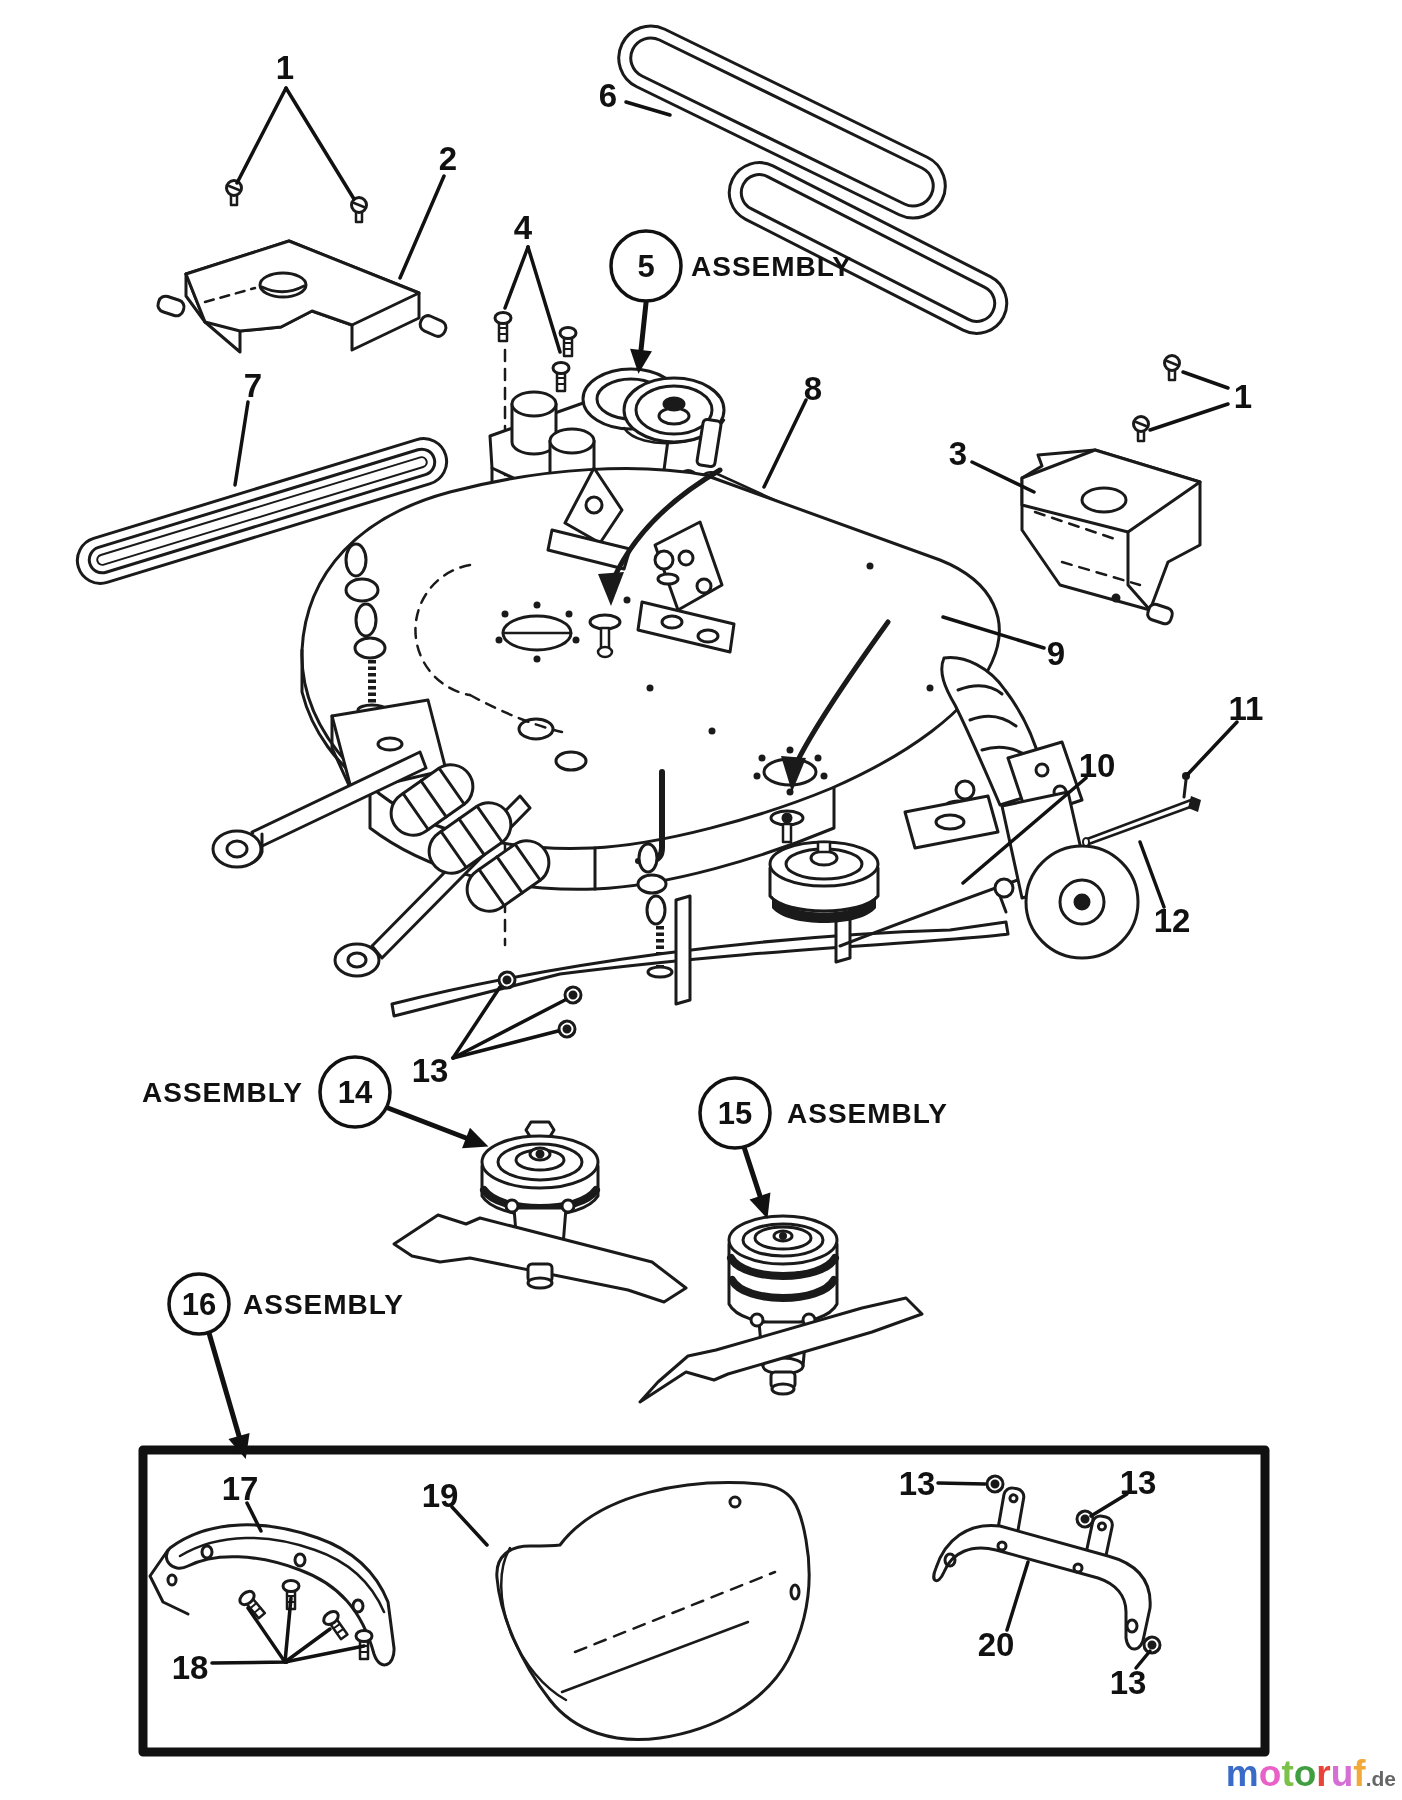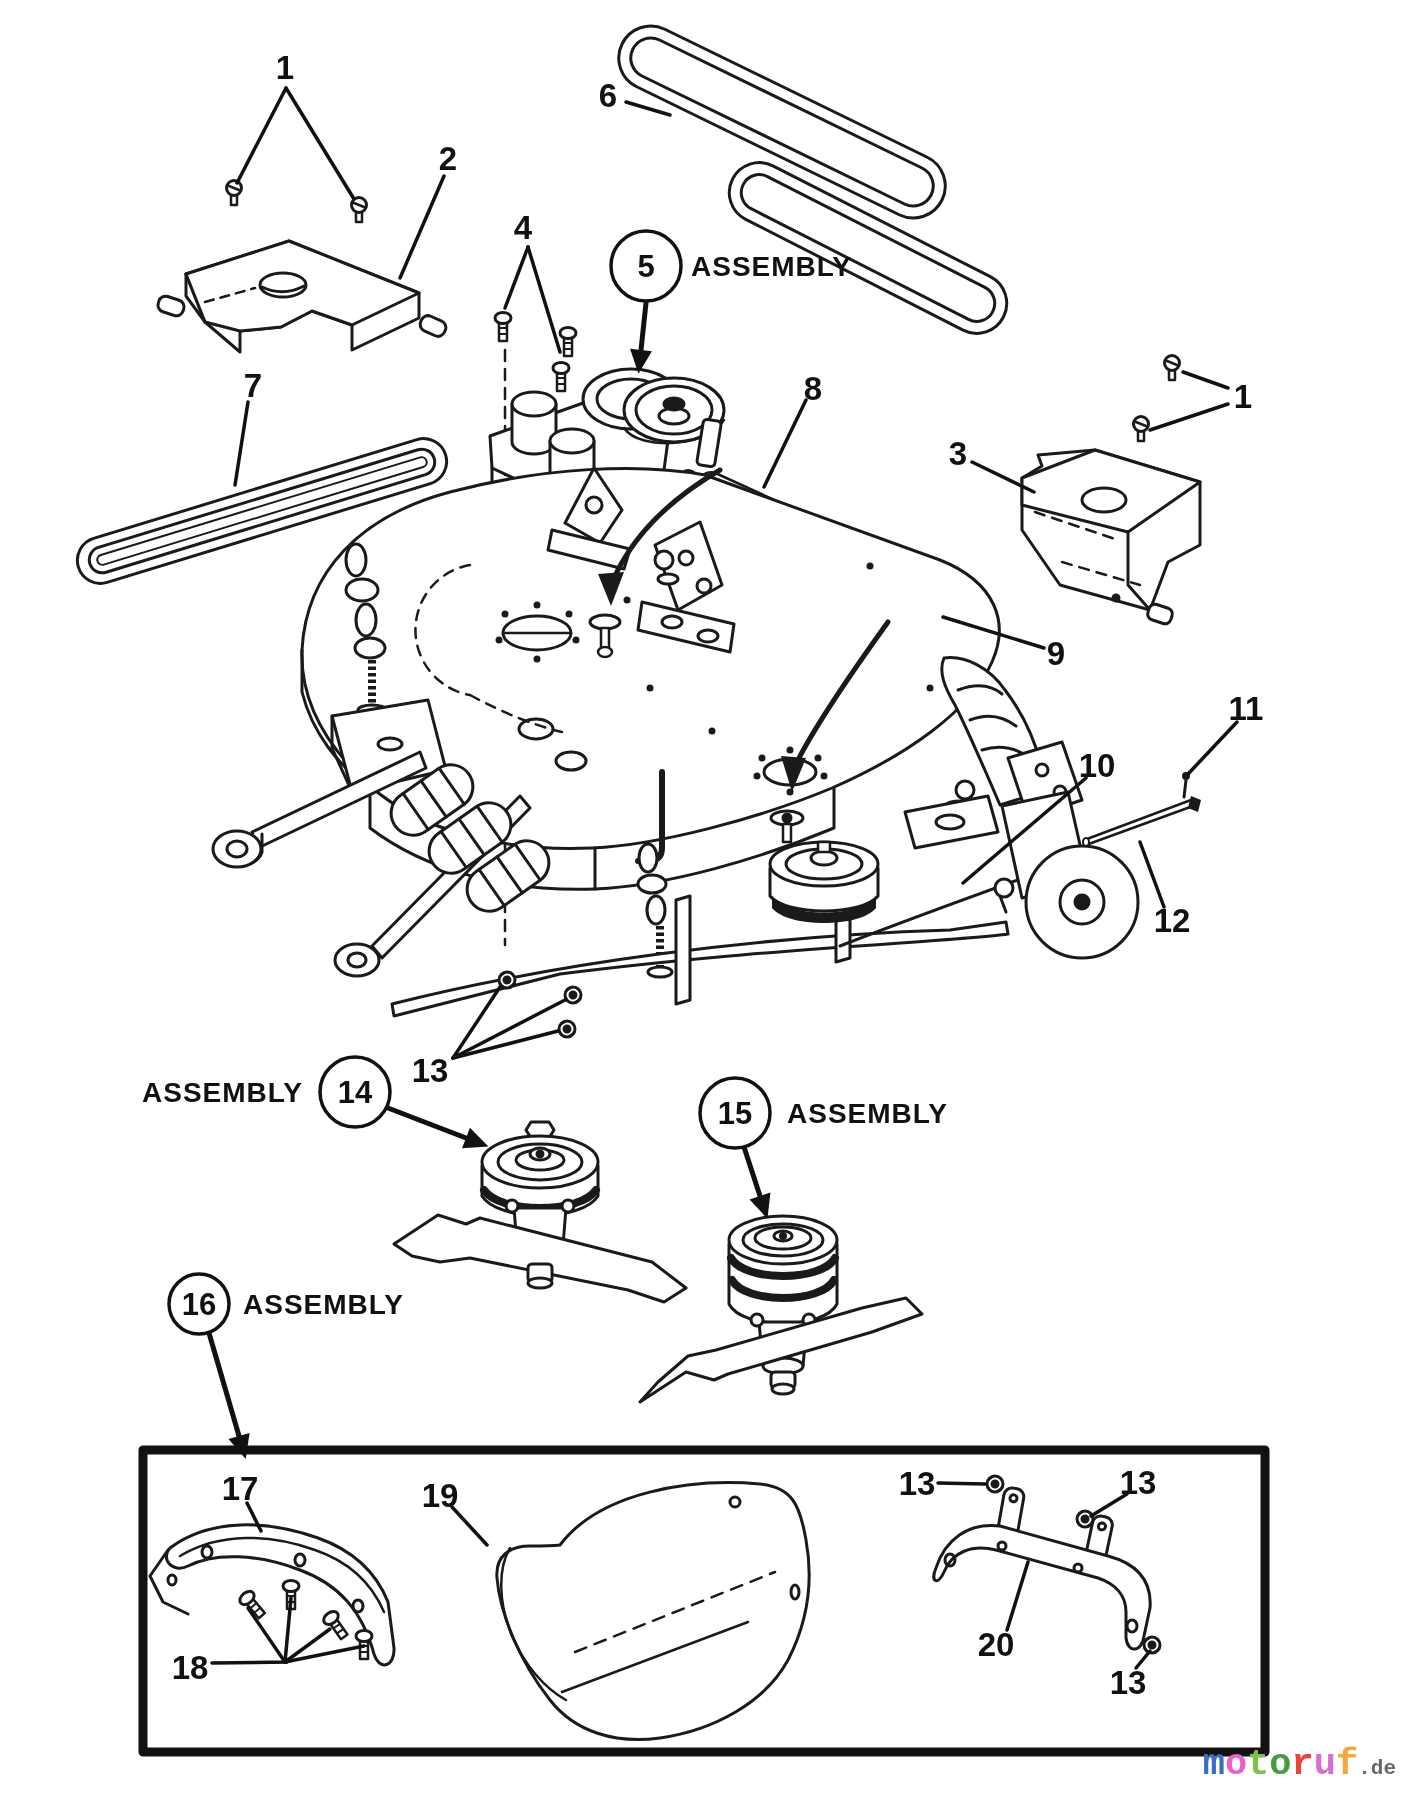--- a/index.html
+++ b/index.html
@@ -1,20 +1,20 @@
 <!DOCTYPE html>
 <html><head>
 <meta charset="utf-8">
 <style>
   html,body{margin:0;padding:0;background:#fff;}
   #page{position:relative;width:1402px;height:1800px;background:#fff;overflow:hidden;
         font-family:"Liberation Sans",sans-serif;}
   #scene{position:absolute;left:0;top:0;}
-  .watermark{position:absolute;right:6px;bottom:17px;
-             font-family:Liberation Mono, monospace;font-weight:bold;font-size:37px;line-height:1;}
+  .watermark{position:absolute;right:6px;bottom:8px;
+             font-family:Liberation Sans, sans-serif;font-weight:bold;font-size:37px;line-height:1;}
   .watermark .suffix{font-size:21px;font-weight:bold;}
   text{font-family:"Liberation Sans",sans-serif;font-weight:bold;fill:#111;}
 </style>
 </head>
 <body>
 
 <div id="page">
 <svg id="scene" width="1402" height="1800" viewBox="0 0 1402 1800">
   <defs>
     <g id="screwS">

